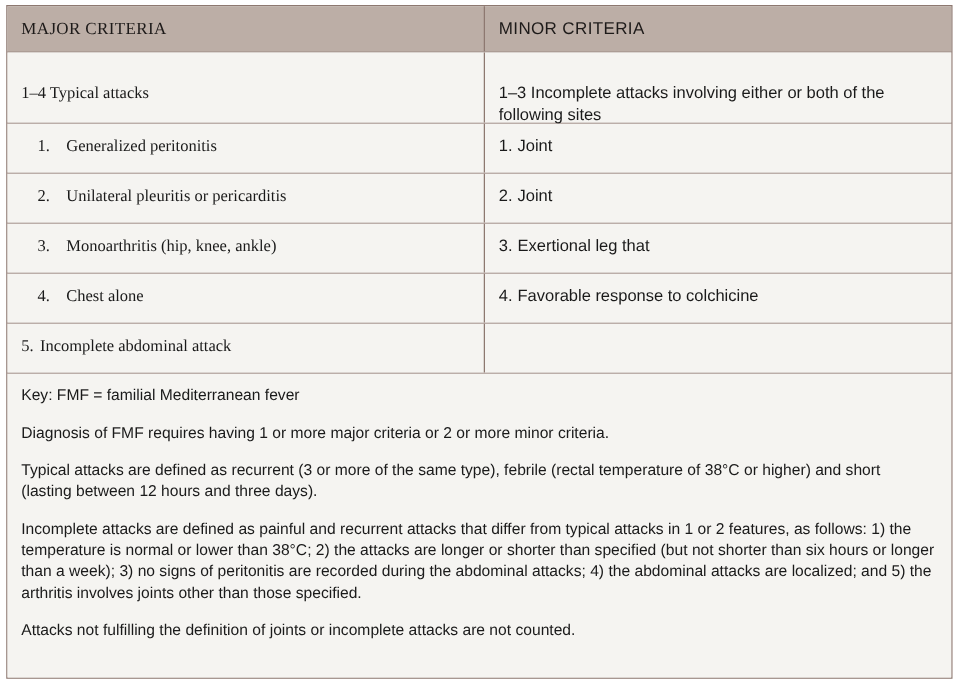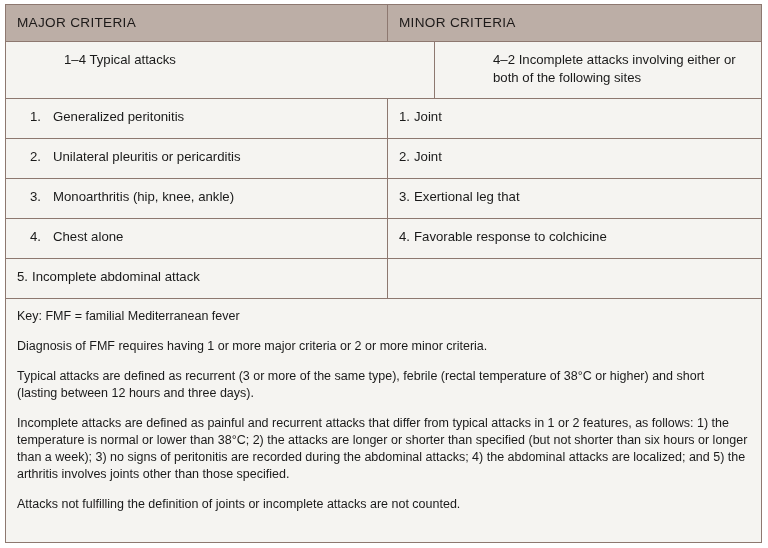--- a/index.html
+++ b/index.html
@@ -52,38 +52,39 @@
     padding: 8px 10px 8px 11px;
     font-size: 13.2px;
     line-height: 1.33;
     color: #1a1a1a;
     background: #f5f4f1;
   }
   .cell.left {
     width: 382px;
     flex: 0 0 382px;
     border-right: 1.5px solid #8d7870;
+    font-family: Liberation Serif, serif;
   }
   .cell.right {
     flex: 1 1 auto;
   }
 
   .row.header .cell {
     background: #bcaea6;
     padding-top: 9px;
     padding-bottom: 9px;
   }
   .row.header .cell.left { border-right: 1.5px solid #8d7870; }
   .hdr-text {
     font-size: 13.6px;
     letter-spacing: 0.3px;
     color: #1d1a19;
   }
 
-  .row.intro .cell { height: 56px; padding-top: 9px; margin-left: 47px; }
+  .row.intro .cell { height: 56px; padding-top: 23px; }
   .row.item .cell  { height: 39px; padding-top: 9px; }
   .row.last .cell  { height: 39px; padding-top: 9px; }
 
   
   .num-line {
     display: flex;
     align-items: baseline;
   }
   .num-line.indent { padding-left: 13px; }
   .num-line .num {
@@ -126,21 +127,21 @@
         <div class="cell right">
           <span class="hdr-text">MINOR CRITERIA</span>
         </div>
       </div>
 
       <div class="row intro">
         <div class="cell left">
           <span>1–4 Typical attacks</span>
         </div>
         <div class="cell right">
-          <span>4–2 Incomplete attacks involving either or both of the following sites</span>
+          <span>1–3 Incomplete attacks involving either or both of the following sites</span>
         </div>
       </div>
 
       <div class="row item">
         <div class="cell left">
           <div class="num-line indent">
             <span class="num">1.</span>
             <span class="txt">Generalized peritonitis</span>
           </div>
         </div>

